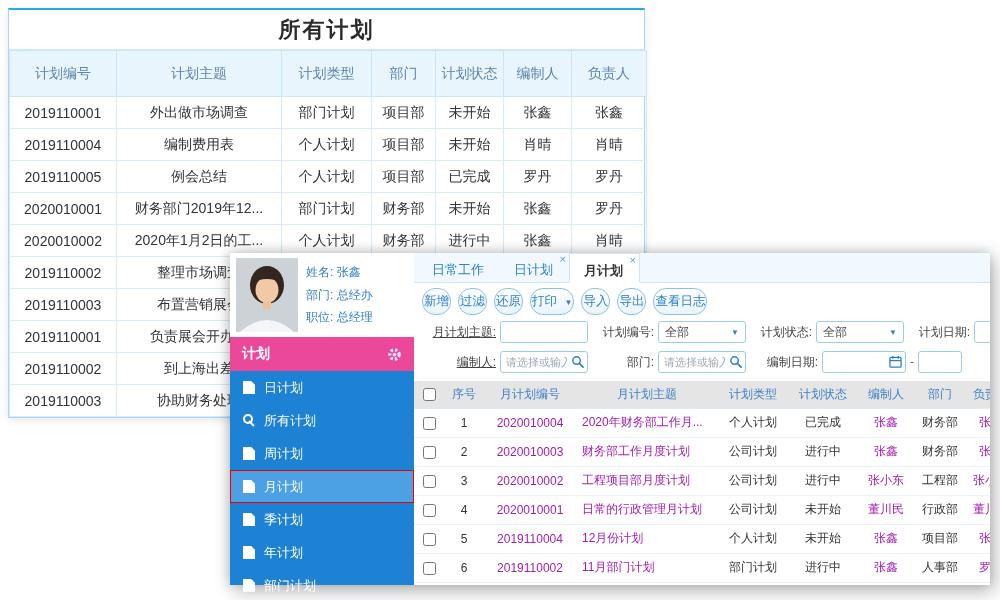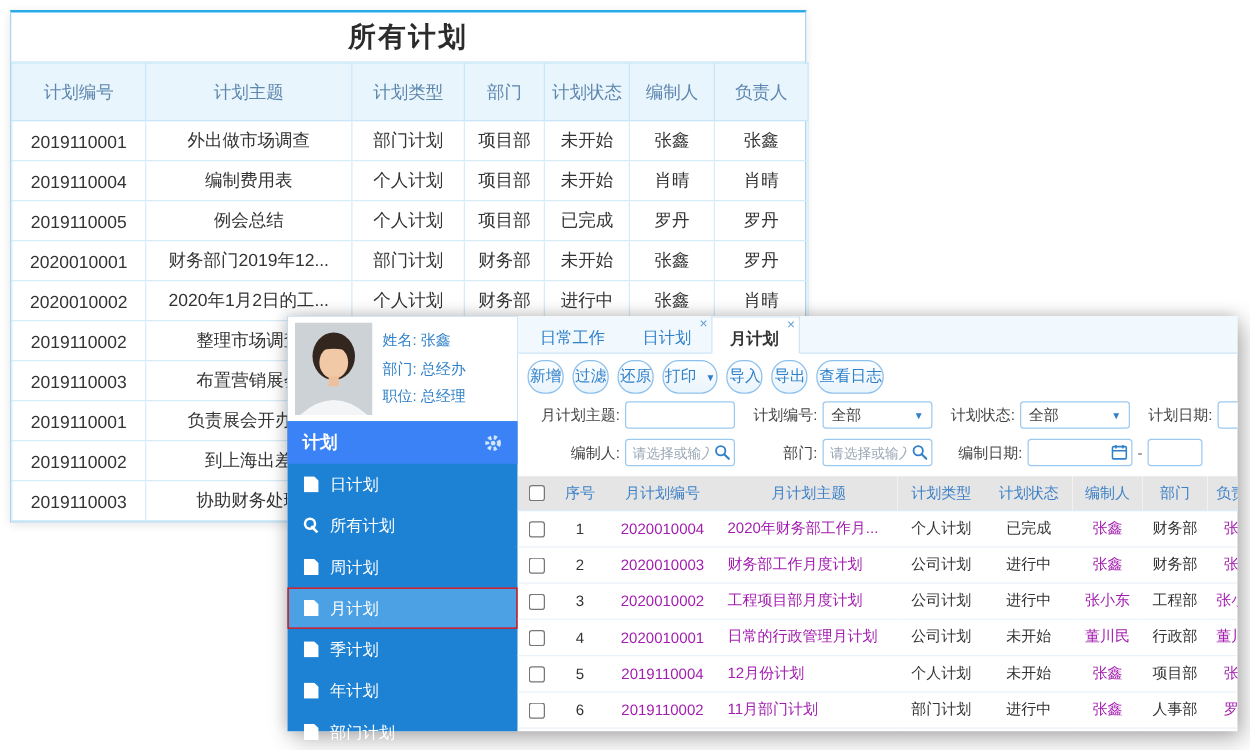--- a/index.html
+++ b/index.html
@@ -24,21 +24,21 @@
     background:#fff; display:flex; z-index:5;
     box-shadow:-2px -2px 10px rgba(0,0,0,.15), 4px 6px 18px rgba(0,0,0,.30); }
 
   
   #left-col { width:184px; display:flex; flex-direction:column; background:#1e82d4; }
   #profile { background:#fff; height:84px; display:flex; padding:5px 6px; gap:8px; }
   .avatar { width:62px; height:74px; flex:0 0 62px; }
   #profile-info { display:flex; flex-direction:column; justify-content:space-evenly;
     color:#2f80c9; font-size:12px; white-space:nowrap; }
   #sidebar { flex:1; display:flex; flex-direction:column; }
-  #sidebar-header { height:34px; background:#3b82f6; color:#fff; font-size:14px;
+  #sidebar-header { height:34px; background:#ec4899; color:#fff; font-size:14px;
     font-weight:bold; display:flex; align-items:center; justify-content:space-between;
     padding:0 12px 0 12px; }
   .menu-item { height:33px; display:flex; align-items:center; gap:9px; padding-left:13px;
     color:#fff; font-size:13px; cursor:pointer; }
   .menu-item.active { background:#4ba1e4; }
   .menu-item.annotated { outline:1px solid #ee0000; outline-offset:-1px; }
   .mi-icon { width:12px; height:13px; position:relative; flex:0 0 12px; }
   .i-file-icon { background:#fff; clip-path:polygon(0 0,68% 0,100% 28%,100% 100%,0 100%); }
   .i-key-icon::before { content:""; position:absolute; left:0; top:0; width:6px; height:6px;
     border:2px solid #fff; border-radius:50%; }
@@ -61,21 +61,21 @@
   .tbtn { font-size:12.5px; color:#2f80c9; border:1px solid #8cc0ec; border-radius:13px;
     background:linear-gradient(#fdfeff,#e9f4fc); padding:4px 1px; cursor:pointer;
     white-space:nowrap; font-family:inherit; }
   .tbtn .caret { font-size:8px; margin-left:4px; }
 
   #filters { padding:2px 8px 8px; font-size:12px; color:#444; }
   .frow { display:flex; align-items:center; }
   .frow + .frow { margin-top:8px; }
   .fgroup { display:flex; align-items:center; margin-right:8px; }
   .flabel { display:inline-block; text-align:right; margin-right:4px; white-space:nowrap; }
-  .lw74 { width:74px; } .lw58 { width:58px; } .lw64 { width:64px; }
+  .lw74 { width:74px;text-decoration:underline; } .lw58 { width:58px; } .lw64 { width:64px; }
   .tin { height:22px; border:1px solid #9cc9ef; border-radius:3px; padding:0 5px;
     font-size:12px; color:#333; background:#fff; font-family:inherit; }
   .tin::placeholder { color:#9aa7b5; font-size:11px; }
   .w88 { width:88px; } .w84 { width:84px; } .w50 { width:50px; } .w44 { width:44px; }
   .sel { width:88px; height:22px; border:1px solid #9cc9ef; border-radius:3px;
     background:#fff; display:flex; align-items:center; justify-content:space-between;
     padding:0 6px; cursor:pointer; }
   .sel .caret { font-size:8px; color:#2f80c9; }
   .iwrap { position:relative; display:inline-flex; }
   .iwrap .tin { padding-right:20px; }

